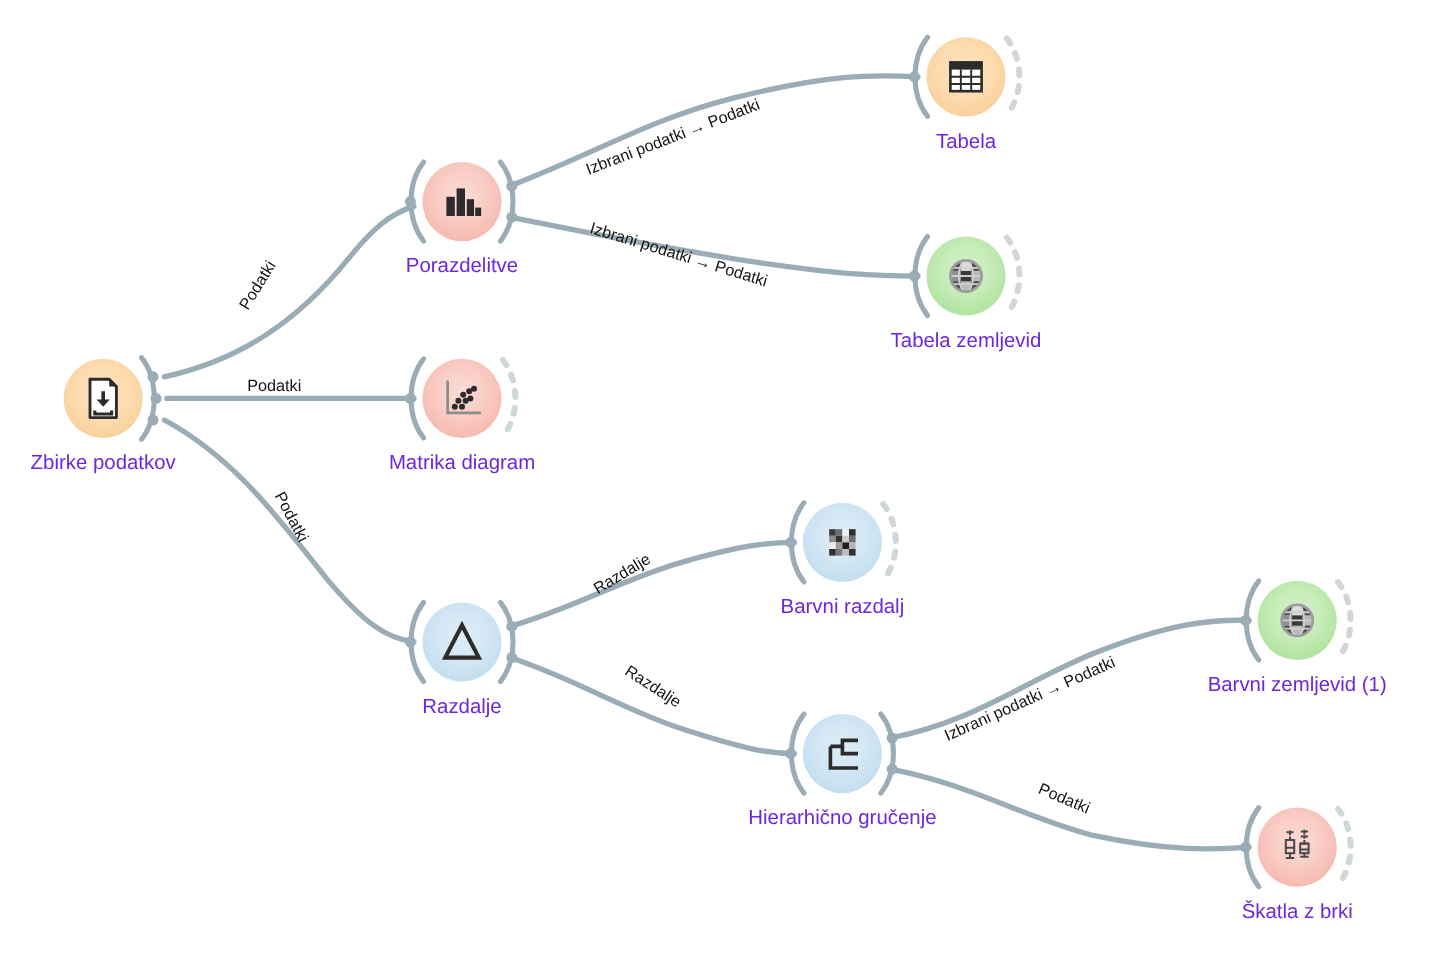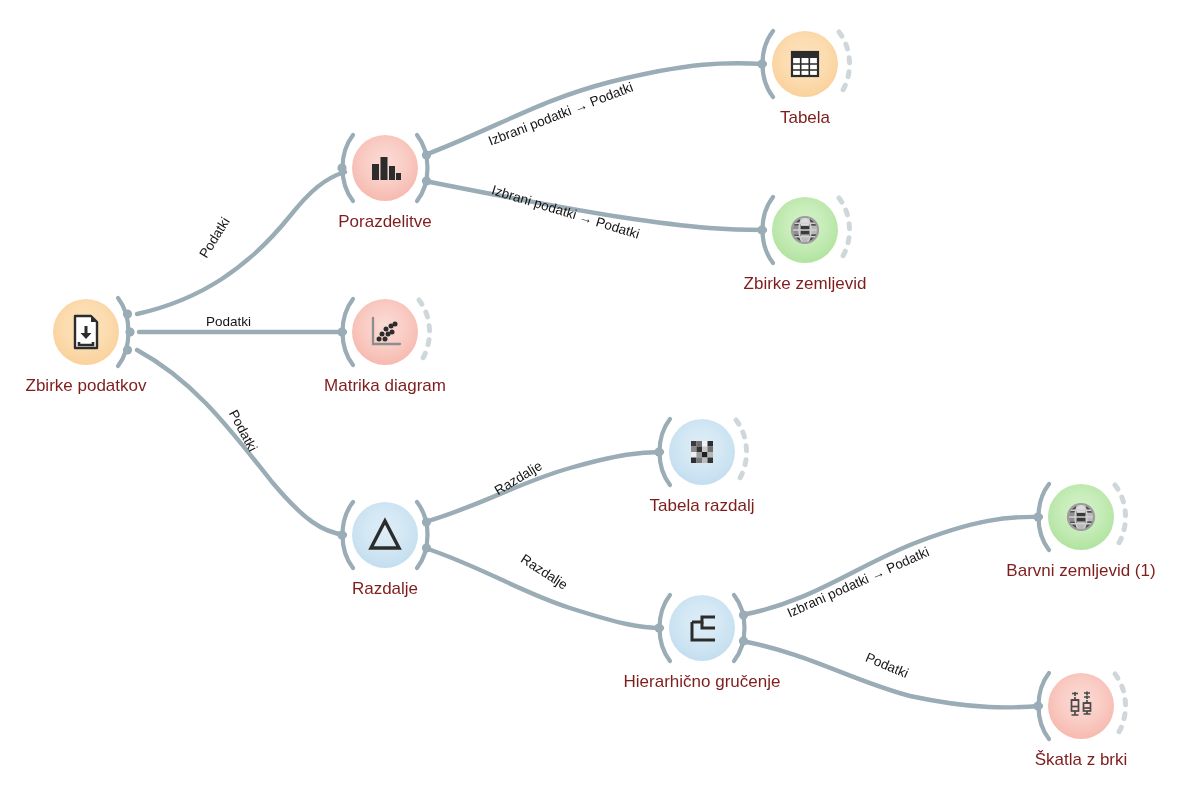--- a/index.html
+++ b/index.html
@@ -61,21 +61,21 @@
     height: 40px;
     display: block;
   }
   .node .caption {
     position: absolute;
     top: 44px;
     left: -160px;
     width: 320px;
     text-align: center;
     font-size: 17px;
-    color: #7f1d1d;
+    color: #6d28d9;
     white-space: nowrap;
     line-height: 20px;
   }
   .port-arc {
     position: absolute;
     pointer-events: none;
   }
   .wire-label {
     position: absolute;
     font-size: 13.5px;
@@ -233,21 +233,21 @@
           <rect x="7" y="15.7" width="8.7" height="8.7" fill="#8f8f8f"></rect>
         </g>
         <g fill="none" stroke="#cfcfcf" stroke-width="1.5">
           <circle cx="20" cy="20" r="13"></circle>
           <ellipse cx="20" cy="20" rx="6" ry="13"></ellipse>
           <path d="M7 20 H33 M9.4 13.2 H30.6 M9.4 26.8 H30.6"></path>
         </g>
         <circle cx="20" cy="20" r="13" fill="none" stroke="#9d9d9d" stroke-width="2.2"></circle>
       </svg>
     </div>
-    <div class="caption">Zbirke zemljevid</div>
+    <div class="caption">Tabela zemljevid</div>
   </div>
 
   <div class="node" style="left:385px; top:535px;">
     <svg class="port-arc" width="32" height="76" style="left:-58px; top:-38px;" viewBox="0 0 32 76">
       <path d="M26,5 C 12,23 12,53 26,71" fill="none" stroke="#9aacb5" stroke-width="4.2" stroke-linecap="round"></path>
       <circle cx="15" cy="38" r="4.6" fill="#9aacb5"></circle>
     </svg>
     <svg class="port-arc" width="32" height="76" style="left:26px; top:-38px;" viewBox="0 0 32 76">
       <path d="M6,5 C 20,23 20,53 6,71" fill="none" stroke="#9aacb5" stroke-width="4.2" stroke-linecap="round"></path>
       <circle cx="15.5" cy="25" r="4.6" fill="#9aacb5"></circle>
@@ -284,21 +284,21 @@
           <rect x="14.5" y="20" width="5.5" height="5.5" fill="#9c9c9c"></rect>
           <rect x="20" y="20" width="5.5" height="5.5" fill="#1f1f1f"></rect>
           <rect x="25.5" y="20" width="5.5" height="5.5" fill="#b5b5b5"></rect>
           <rect x="9" y="25.5" width="5.5" height="5.5" fill="#2e2e2e"></rect>
           <rect x="14.5" y="25.5" width="5.5" height="5.5" fill="#787878"></rect>
           <rect x="20" y="25.5" width="5.5" height="5.5" fill="#bdbdbd"></rect>
           <rect x="25.5" y="25.5" width="5.5" height="5.5" fill="#333333"></rect>
         </g>
       </svg>
     </div>
-    <div class="caption">Tabela razdalj</div>
+    <div class="caption">Barvni razdalj</div>
   </div>
 
   <div class="node" style="left:702px; top:628px;">
     <svg class="port-arc" width="32" height="76" style="left:-58px; top:-38px;" viewBox="0 0 32 76">
       <path d="M26,5 C 12,23 12,53 26,71" fill="none" stroke="#9aacb5" stroke-width="4.2" stroke-linecap="round"></path>
       <circle cx="15" cy="38" r="4.6" fill="#9aacb5"></circle>
     </svg>
     <svg class="port-arc" width="32" height="76" style="left:26px; top:-38px;" viewBox="0 0 32 76">
       <path d="M6,5 C 20,23 20,53 6,71" fill="none" stroke="#9aacb5" stroke-width="4.2" stroke-linecap="round"></path>
       <circle cx="15.5" cy="25" r="4.6" fill="#9aacb5"></circle>

